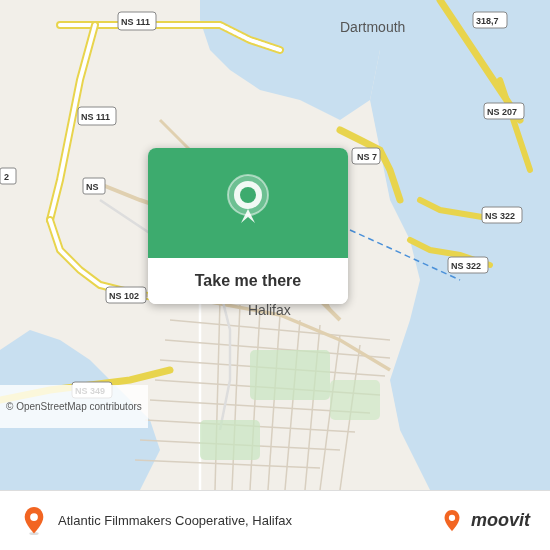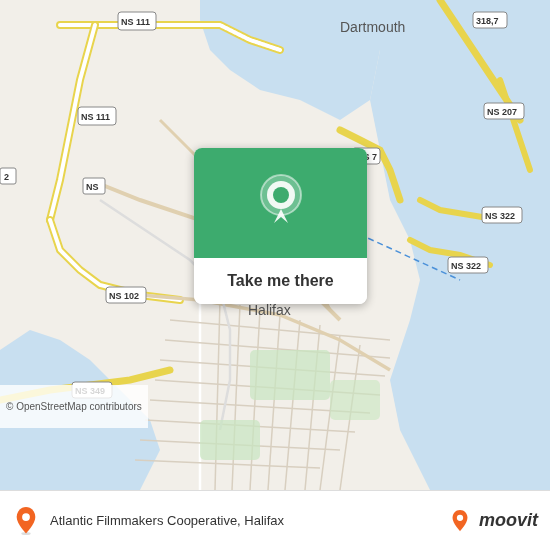--- a/index.html
+++ b/index.html
@@ -21,21 +21,21 @@
     }
 
     
     #footer {
       width: 550px;
       height: 60px;
       background: #fff;
       border-top: 1px solid #ddd;
       display: flex;
       align-items: center;
-      padding: 0 12px;
+      padding: 0 20px;
       gap: 10px;
     }
 
     .footer-pin {
       width: 28px;
       height: 28px;
       flex-shrink: 0;
     }
 
     .footer-text {
@@ -72,26 +72,25 @@
       font-size: 10px;
       color: #555;
       padding: 16px 6px;
     }
 
     
     #card {
       position: absolute;
       top: 148px;
       left: 148px;
-      width: 173px;
+      width: 200px;
       background: #fff;
       border-radius: 8px;
       overflow: hidden;
       box-shadow: 0 2px 10px rgba(0,0,0,0.3);
-      margin-left: 46px;
     }
 
     #card-green {
       background: #3dab6e;
       width: 100%;
       height: 110px;
       display: flex;
       align-items: center;
       justify-content: center;
     }

